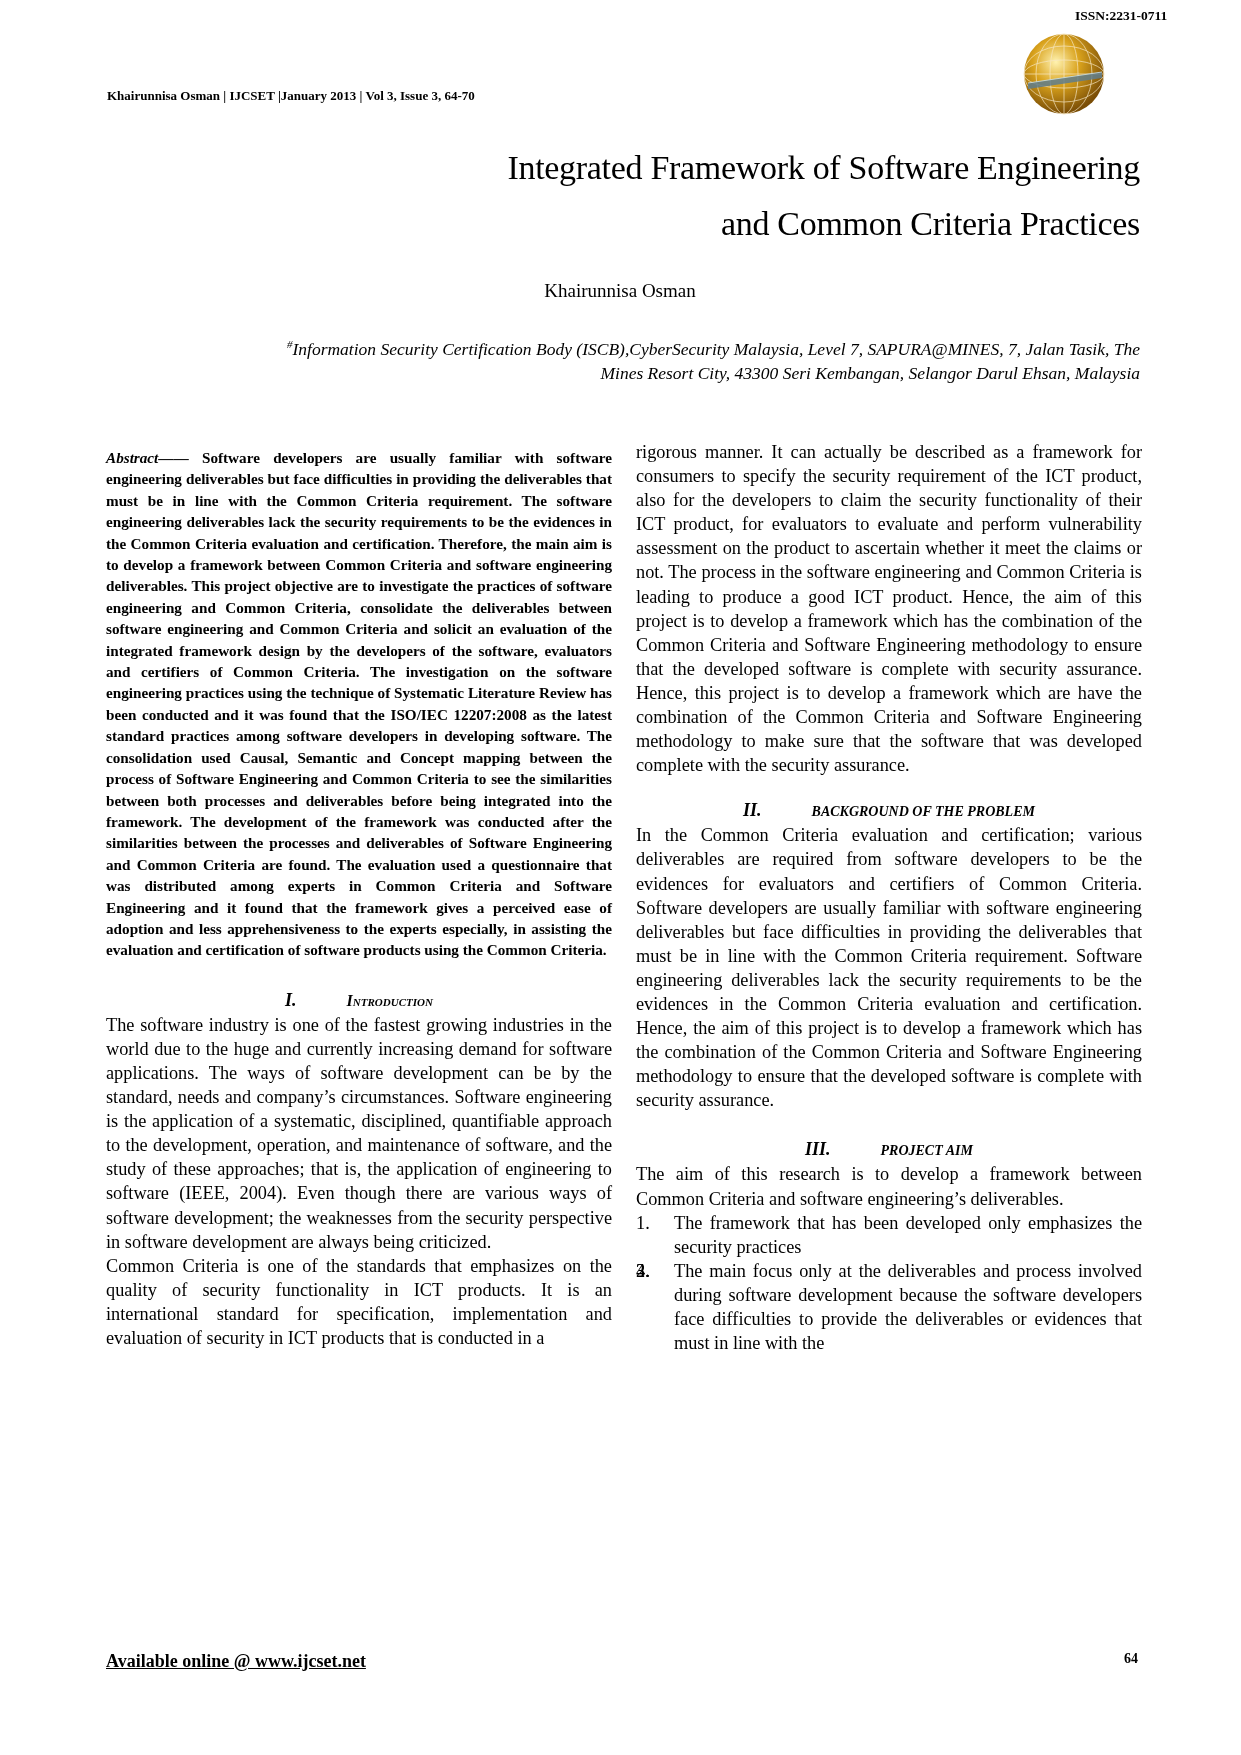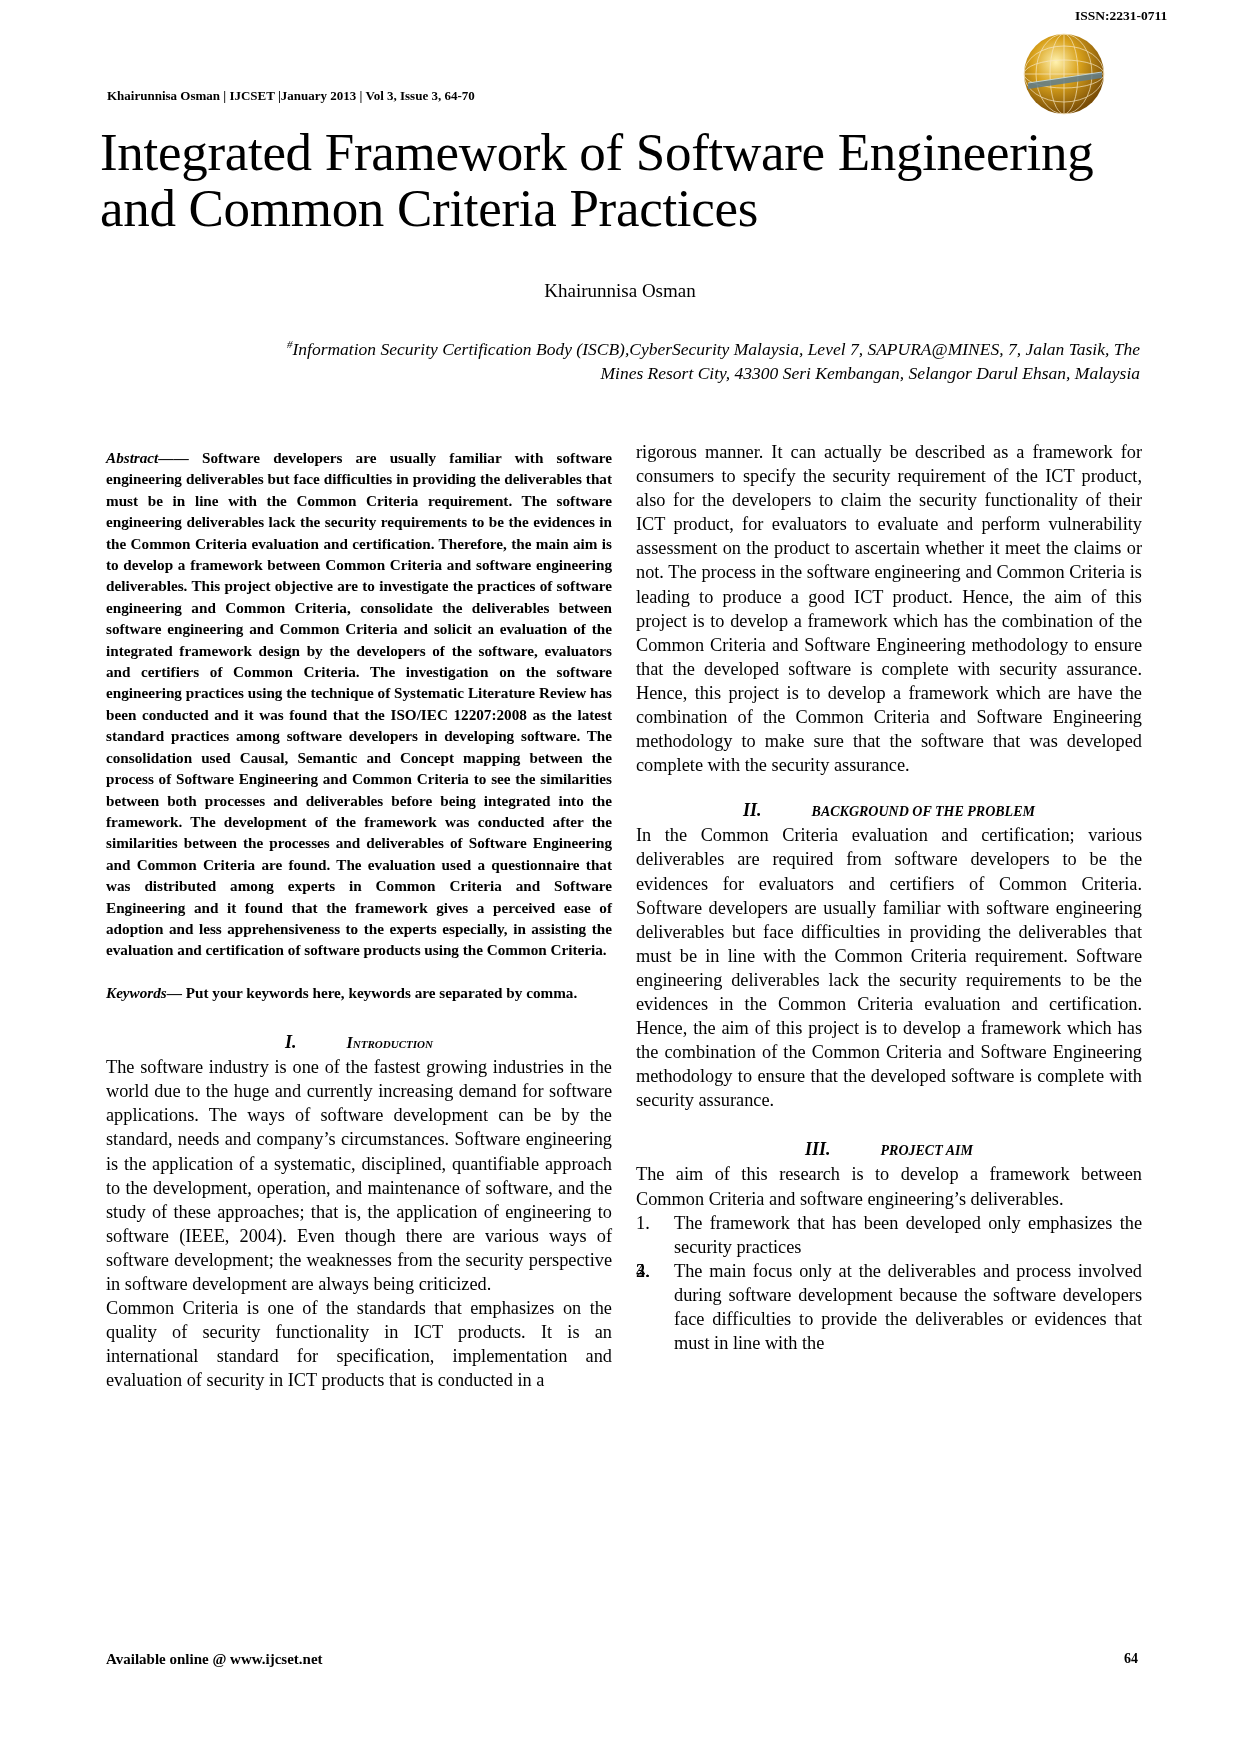--- a/index.html
+++ b/index.html
@@ -5,22 +5,22 @@
   html, body { margin: 0; padding: 0; background: #ffffff; }
   body {
     width: 1241px; height: 1755px; position: relative; overflow: hidden;
     font-family: "Liberation Serif", serif; color: #000;
   }
   .abs { position: absolute; }
   .issn { top: 8px; left: 1075px; font-size: 13.5px; font-weight: bold; }
   .running-head { top: 88px; left: 107px; font-size: 13px; font-weight: bold; }
   .logo { top: 28px; left: 1018px; width: 92px; height: 88px; }
   .title {
-    top: 124px; left: 100px; width: 1040px; text-align: left;
-    font-size: 53px; line-height: 56px; letter-spacing: -0.3px;
+    top: 140px; left: 100px; width: 1040px; text-align: right;
+    font-size: 34px; line-height: 56px; letter-spacing: -0.3px;
   }
   .author { top: 280px; left: 100px; width: 1040px; text-align: center; font-size: 19px; }
   .affiliation {
     top: 332px; left: 100px; width: 1040px; text-align: right;
     font-size: 17.5px; font-style: italic; line-height: 24px;
   }
   .affiliation sup { font-size: 11px; }
 
   .col { position: absolute; width: 506px; text-align: justify; }
   .col-left { left: 106px; top: 447px; }
@@ -36,21 +36,21 @@
     text-align: center; font-weight: bold; font-size: 14px; margin: 0;
     line-height: 22px; letter-spacing: 0; font-style: italic;
   }
   .sec-head .num { font-size: 18px; display: inline-block; margin-right: 50px; }
   .sec-head.sc .title-text { font-variant: small-caps; font-size: 16px; }
 
   .scope-list { list-style: none; margin: 0; padding: 0; }
   .scope-list li { position: relative; padding-left: 38px; }
   .scope-list li .n { position: absolute; left: 0; top: 0; }
 
-  .footer-left { top: 1651px; left: 106px; font-size: 15px; font-weight: bold; }
+  .footer-left { top: 1651px; left: 106px; font-size: 18px; font-weight: bold; text-decoration: underline; }
   .footer-right { top: 1651px; left: 1124px; font-size: 14px; font-weight: bold; }
 </style>
 </head>
 <body>
 
 <div class="abs issn">ISSN:2231-0711</div>
 
 <div class="abs logo">
   <svg width="92" height="88" viewBox="0 0 92 88">
     <defs>
@@ -85,23 +85,20 @@
 
 <div class="abs affiliation">
   <div><sup>#</sup><span>Information Security Certification Body (ISCB),CyberSecurity Malaysia, Level 7, SAPURA@MINES, 7, Jalan Tasik, The</span></div>
   <div>Mines Resort City, 43300 Seri Kembangan, Selangor Darul Ehsan, Malaysia</div>
 </div>
 
 <div class="col col-left">
   <div class="abstract">
     <span class="lead">Abstract</span><span>—— </span><span>Software developers are usually familiar with software engineering deliverables but face difficulties in providing the deliverables that must be in line with the Common Criteria requirement. The software engineering deliverables lack the security requirements to be the evidences in the Common Criteria evaluation and certification. Therefore, the main aim is to develop a framework between Common Criteria and software engineering deliverables. This project objective are to investigate the practices of software engineering and Common Criteria, consolidate the deliverables between software engineering and Common Criteria and solicit an evaluation of the integrated framework design by the developers of the software, evaluators and certifiers of Common Criteria. The investigation on the software engineering practices using the technique of Systematic Literature Review has been conducted and it was found that the ISO/IEC 12207:2008 as the latest standard practices among software developers in developing software. The consolidation used Causal, Semantic and Concept mapping between the process of Software Engineering and Common Criteria to see the similarities between both processes and deliverables before being integrated into the framework. The development of the framework was conducted after the similarities between the processes and deliverables of Software Engineering and Common Criteria are found. The evaluation used a questionnaire that was distributed among experts in Common Criteria and Software Engineering and it found that the framework gives a perceived ease of adoption and less apprehensiveness to the experts especially, in assisting the evaluation and certification of software products using the Common Criteria.</span>
   </div>
-  <div class="keywords">
-    <span class="lead">Keywords</span><span>— </span><span>Put your keywords here, keywords are separated by comma.</span>
-  </div>
 
   <div class="sec-head sc" style="margin-top:28px;">
     <span class="num">I.</span><span class="title-text">Introduction</span>
   </div>
   <div class="body-text">The software industry is one of the fastest growing industries in the world due to the huge and currently increasing demand for software applications. The ways of software development can be by the standard, needs and company’s circumstances. Software engineering is the application of a systematic, disciplined, quantifiable approach to the development, operation, and maintenance of software, and the study of these approaches; that is, the application of engineering to software (IEEE, 2004). Even though there are various ways of software development; the weaknesses from the security perspective in software development are always being criticized.</div>
   <div class="body-text">Common Criteria is one of the standards that emphasizes on the quality of security functionality in ICT products. It is an international standard for specification, implementation and evaluation of security in ICT products that is conducted in a</div>
 </div>
 
 <div class="col col-right">
   <div class="body-text">rigorous manner. It can actually be described as a framework for consumers to specify the security requirement of the ICT product, also for the developers to claim the security functionality of their ICT product, for evaluators to evaluate and perform vulnerability assessment on the product to ascertain whether it meet the claims or not. The process in the software engineering and Common Criteria is leading to produce a good ICT product. Hence, the aim of this project is to develop a framework which has the combination of the Common Criteria and Software Engineering methodology to ensure that the developed software is complete with security assurance. Hence, this project is to develop a framework which are have the combination of the Common Criteria and Software Engineering methodology to make sure that the software that was developed complete with the security assurance.</div>

